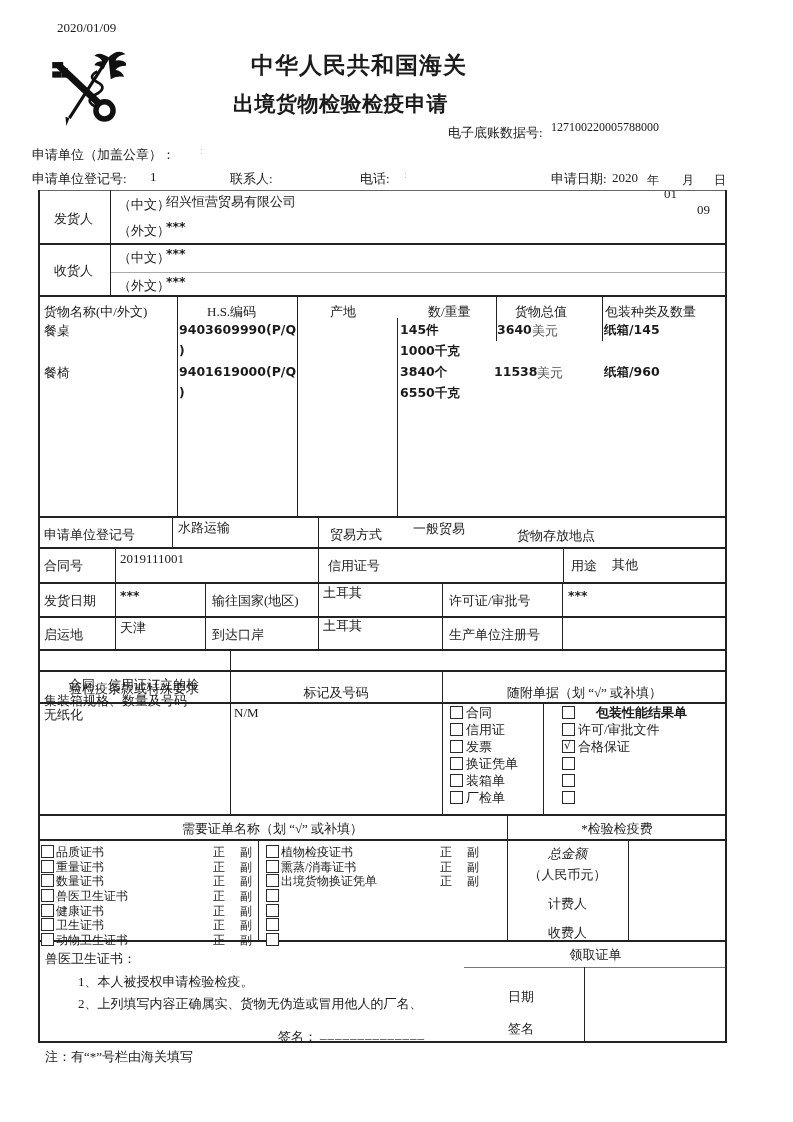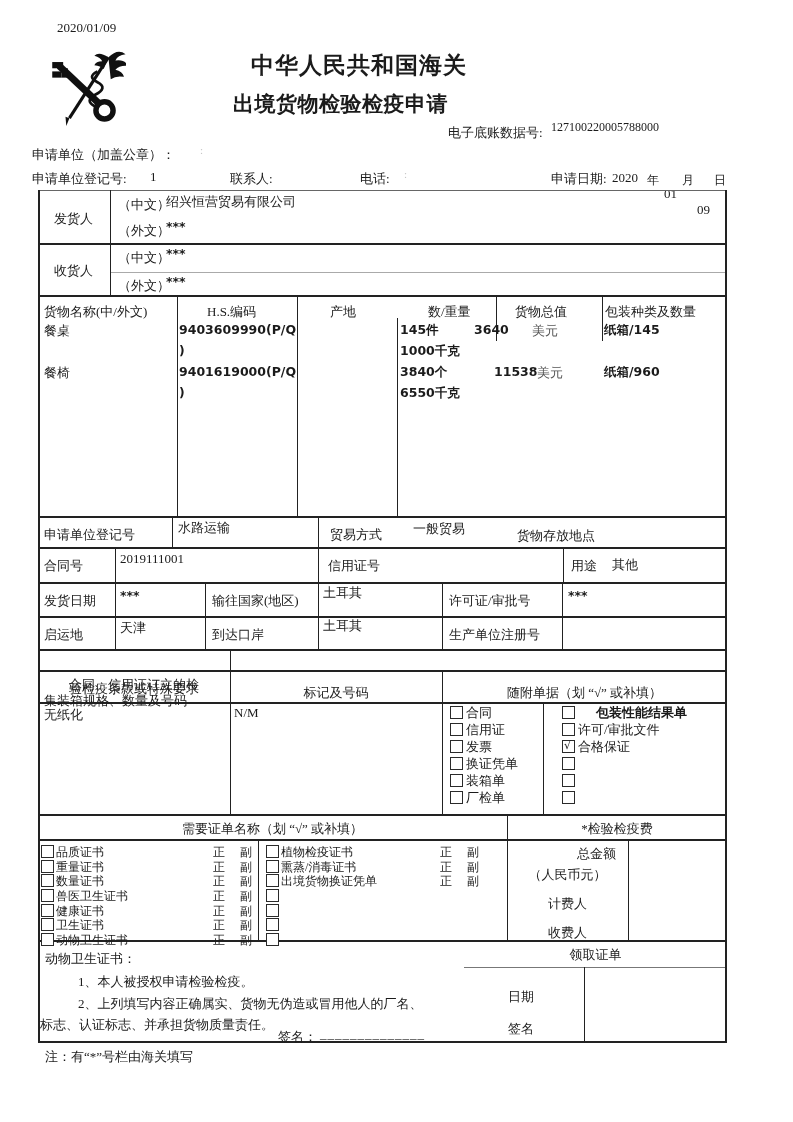--- a/index.html
+++ b/index.html
@@ -131,21 +131,21 @@
   <div class="abs t13" style="left:428px;top:303px;">数/重量</div>
   <div class="abs t13" style="left:515px;top:303px;">货物总值</div>
   <div class="abs t13" style="left:605px;top:303px;">包装种类及数量</div>
 
   <div>
     <div class="abs t13" style="left:44px;top:322px;">餐桌</div>
     <div class="abs num" style="left:179px;top:322px;">9403609990(P/Q</div>
     <div class="abs num" style="left:179px;top:343px;">)</div>
     <div class="abs num" style="left:400px;top:322px;">145件</div>
     <div class="abs num" style="left:400px;top:343px;">1000千克</div>
-    <div class="abs num" style="left:474px;top:322px;">3640</div>
+    <div class="abs num" style="left:497px;top:322px;">3640</div>
     <div class="abs t13 gray" style="left:532px;top:322px;">美元</div>
     <div class="abs num" style="left:604px;top:322px;">纸箱/145</div>
   </div>
 
   <div>
     <div class="abs t13" style="left:44px;top:364px;">餐椅</div>
     <div class="abs num" style="left:179px;top:364px;">9401619000(P/Q</div>
     <div class="abs num" style="left:179px;top:385px;">)</div>
     <div class="abs num" style="left:400px;top:364px;">3840个</div>
     <div class="abs num" style="left:400px;top:385px;">6550千克</div>
@@ -291,29 +291,28 @@
   <span class="cb" style="left:266px;top:874px;"></span>
   <div class="abs t12" style="left:281px;top:873px;">出境货物换证凭单</div>
   <div class="abs t12" style="left:440px;top:873px;">正</div>
   <div class="abs t12" style="left:467px;top:873px;">副</div>
 
   <span class="cb" style="left:266px;top:889px;"></span>
   <span class="cb" style="left:266px;top:904px;"></span>
   <span class="cb" style="left:266px;top:918px;"></span>
   <span class="cb" style="left:266px;top:933px;"></span>
 
-  <div class="abs t13 ctr" style="left:536px;top:845px;width:121px;">总金额</div>
+  <div class="abs t13 ctr" style="left:507px;top:845px;width:121px;font-style:italic;">总金额</div>
   <div class="abs t13 ctr" style="left:507px;top:866px;width:121px;">（人民币元）</div>
   <div class="abs t13 ctr" style="left:507px;top:895px;width:121px;">计费人</div>
   <div class="abs t13 ctr" style="left:507px;top:924px;width:121px;">收费人</div>
 
-  <div class="abs t13" style="left:45px;top:950px;">动物卫生证书：</div>
+  <div class="abs t13" style="left:45px;top:950px;">兽医卫生证书：</div>
   <div class="abs t13" style="left:78px;top:973px;">1、本人被授权申请检验检疫。</div>
   <div class="abs t13" style="left:78px;top:995px;">2、上列填写内容正确属实、货物无伪造或冒用他人的厂名、</div>
-  <div class="abs t13" style="left:40px;top:1016px;">标志、认证标志、并承担货物质量责任。</div>
   <div class="abs t13" style="left:278px;top:1028px;">签名：</div>
   <div class="abs t13 ser" style="left:320px;top:1026px;letter-spacing:1px;">______________</div>
 
   <div class="abs t13 ctr" style="left:464px;top:946px;width:263px;">领取证单</div>
   <div class="abs t13" style="left:508px;top:988px;">日期</div>
   <div class="abs t13" style="left:508px;top:1020px;">签名</div>
 
   <div class="abs t13" style="left:45px;top:1048px;">注：有“*”号栏由海关填写</div>
 
 </div>

